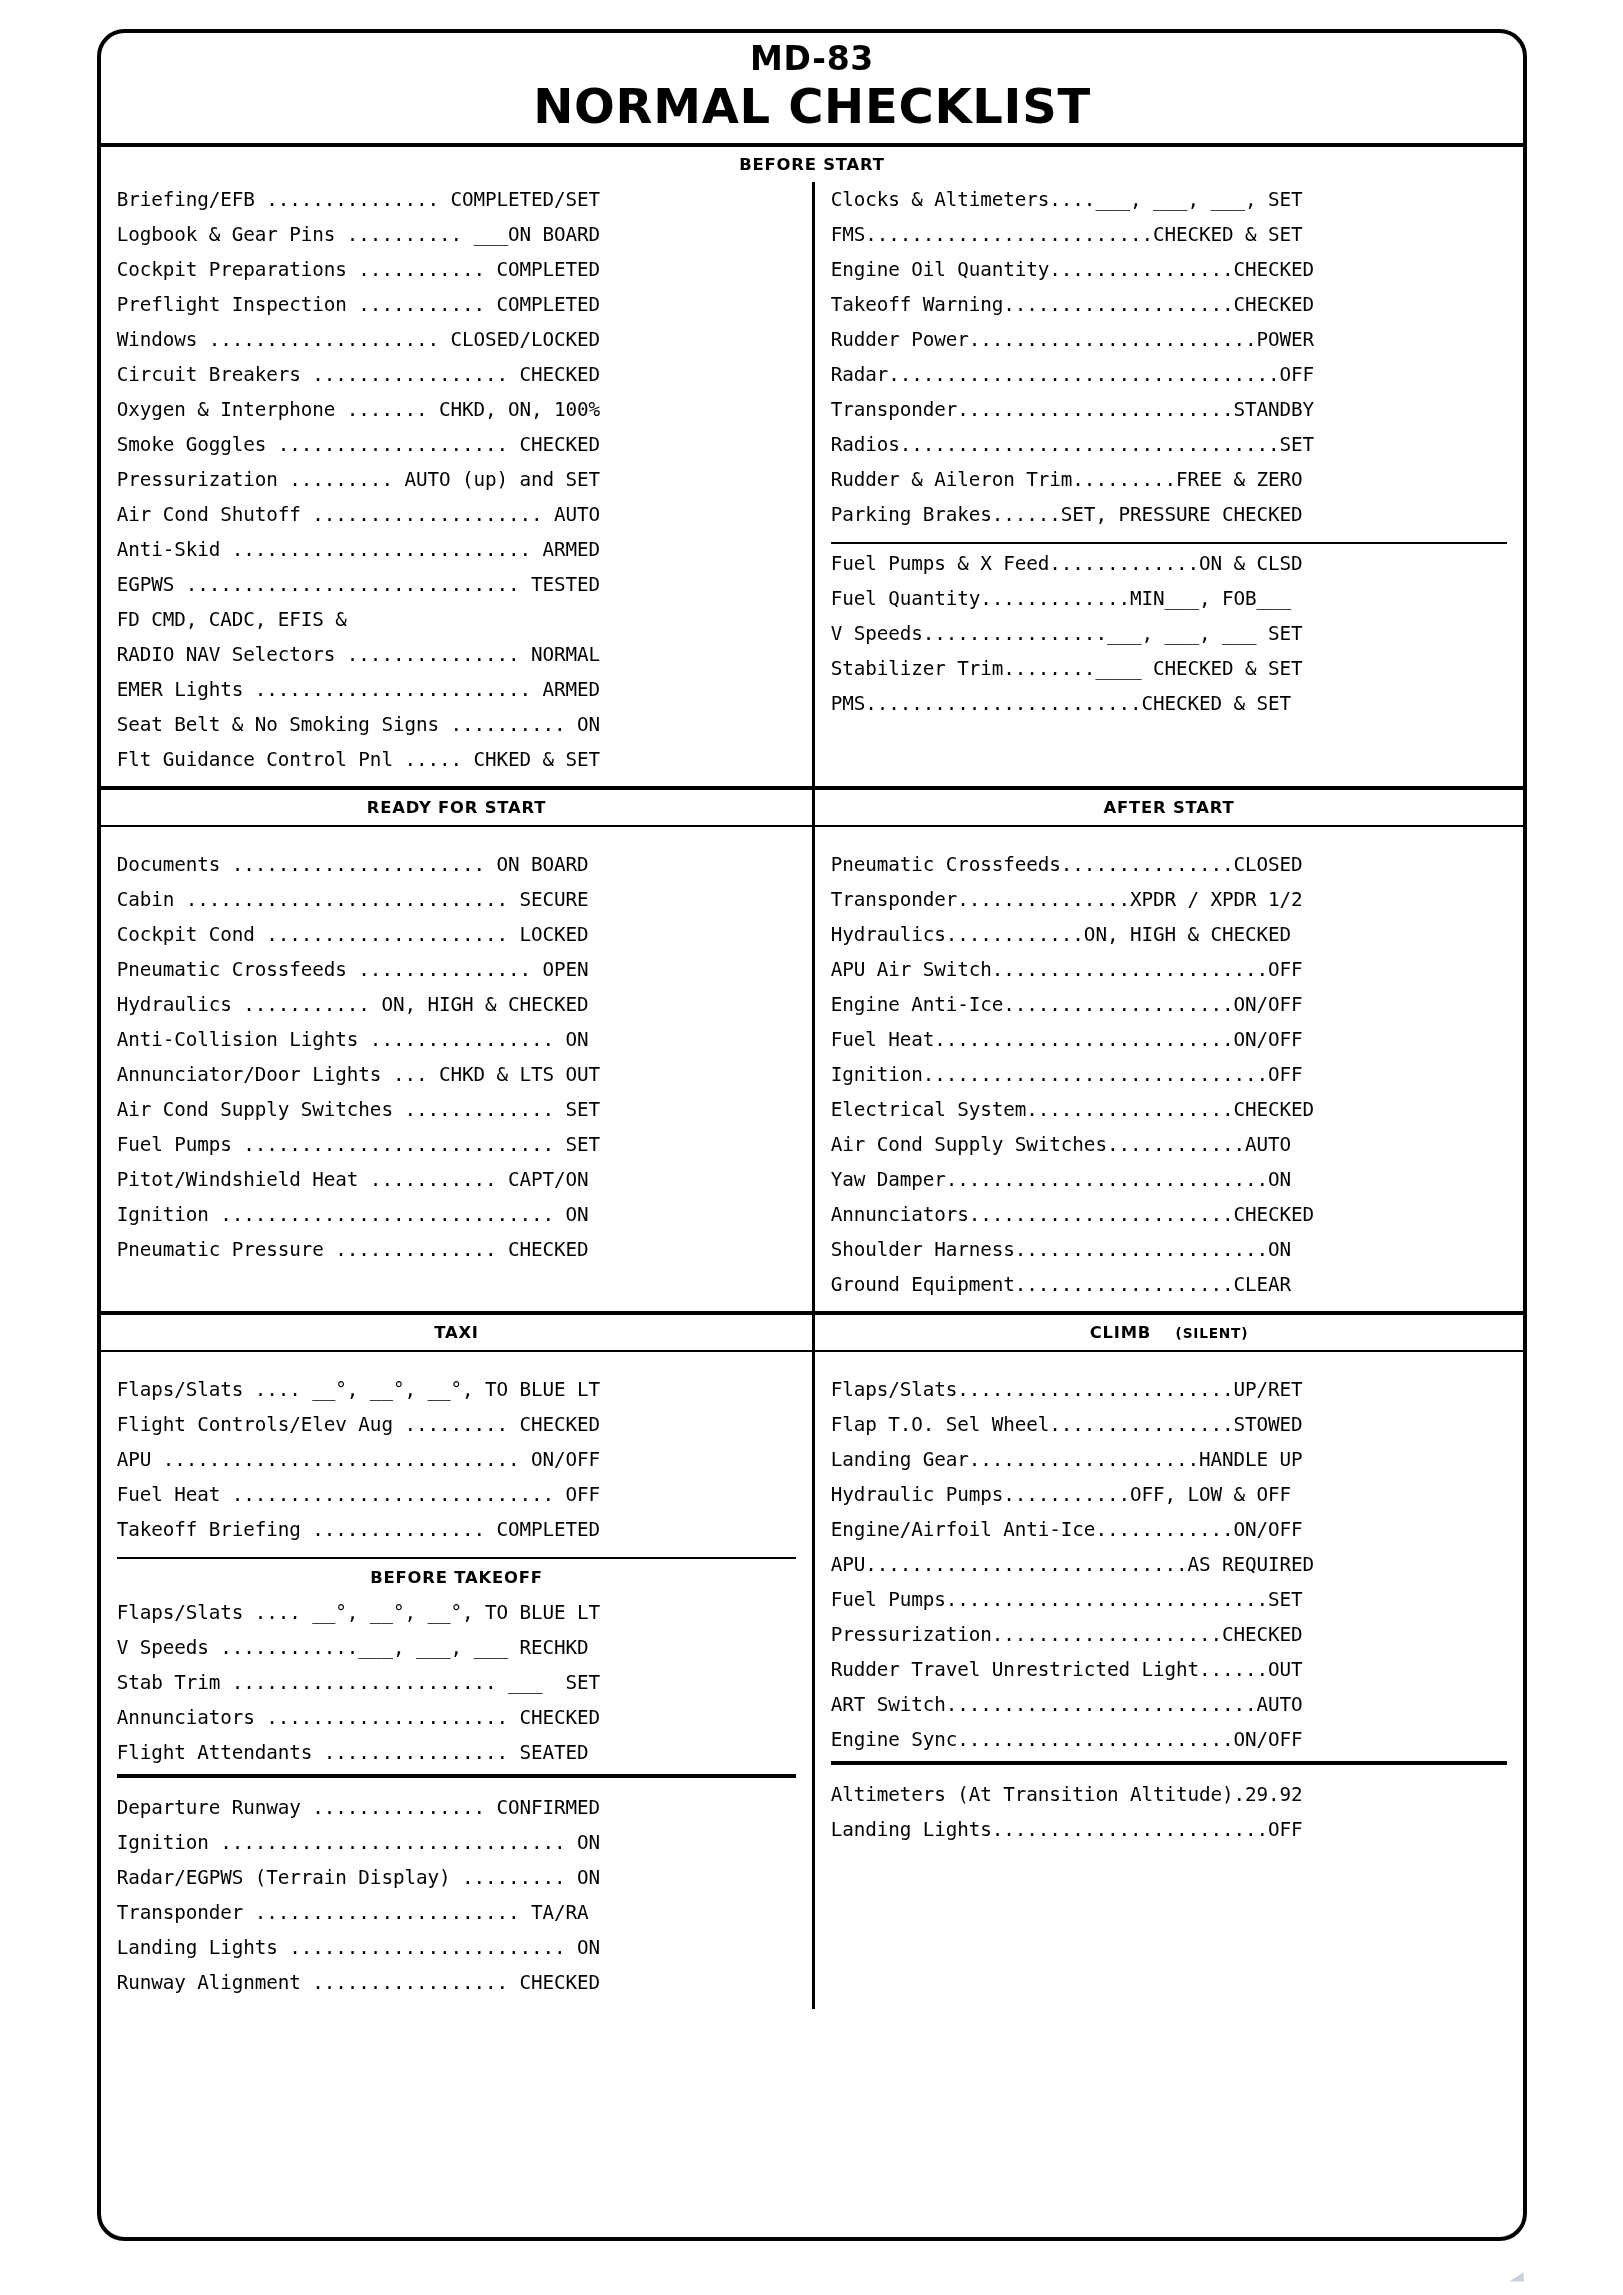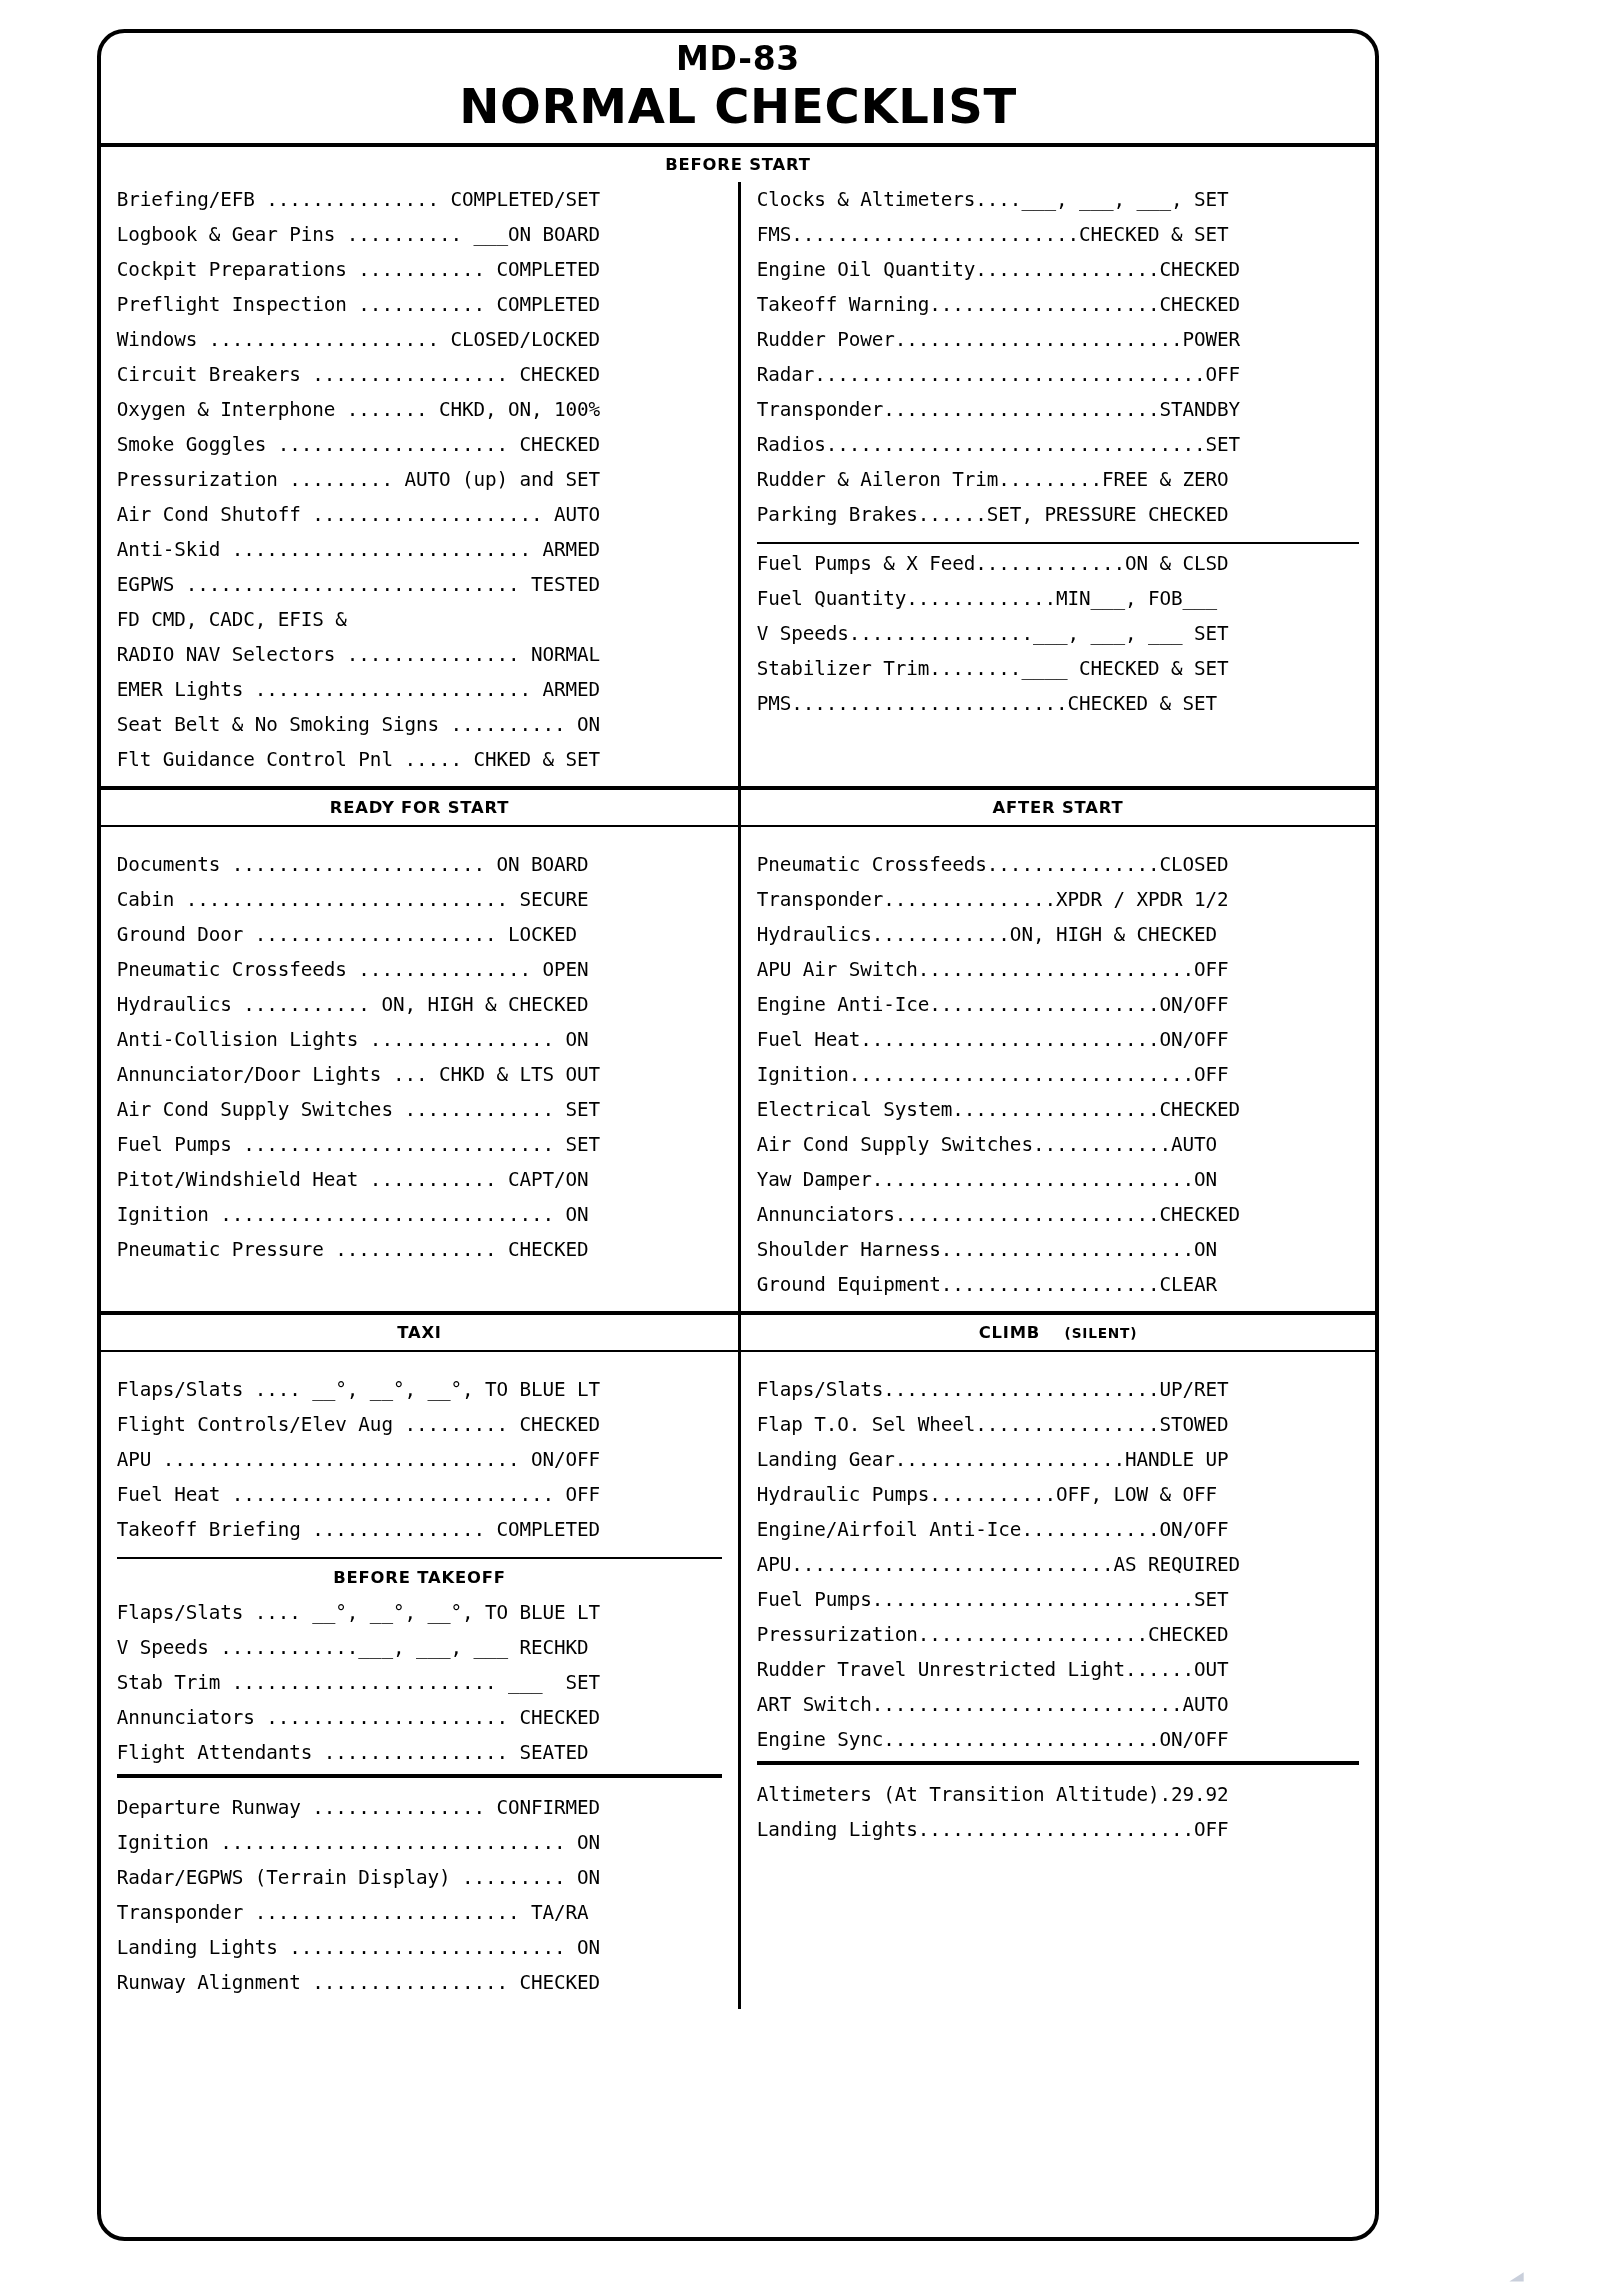--- a/index.html
+++ b/index.html
@@ -11,21 +11,21 @@
     width: 1623px;
     height: 2295px;
     font-family: "DejaVu Sans Mono", monospace;
     color: #000000;
     position: relative;
   }
   .page {
     position: absolute;
     left: 97px;
     top: 29px;
-    width: 1282px;
+    width: 1430px;
     height: 2212px;
     border: 4.6px solid #000;
     border-radius: 27.5px;
     box-sizing: border-box;
     background: #fff;
     overflow: hidden;
   }
   
   .header {
     border-bottom: 4.6px solid #000;
@@ -182,21 +182,21 @@
     <div class="half right">
       <div class="banner">AFTER START</div>
     </div>
   </div>
 
   <div class="cols">
     <div class="col left top-pad">
       <ul class="items">
         <li class="item">Documents ...................... ON BOARD</li>
         <li class="item">Cabin ............................ SECURE</li>
-        <li class="item">Ground Door ..................... LOCKED</li>
+        <li class="item">Cockpit Cond ..................... LOCKED</li>
         <li class="item">Pneumatic Crossfeeds ............... OPEN</li>
         <li class="item">Hydraulics ........... ON, HIGH &amp; CHECKED</li>
         <li class="item">Anti-Collision Lights ................ ON</li>
         <li class="item">Annunciator/Door Lights ... CHKD &amp; LTS OUT</li>
         <li class="item">Air Cond Supply Switches ............. SET</li>
         <li class="item">Fuel Pumps ........................... SET</li>
         <li class="item">Pitot/Windshield Heat ........... CAPT/ON</li>
         <li class="item">Ignition ............................. ON</li>
         <li class="item">Pneumatic Pressure .............. CHECKED</li>
       </ul>

